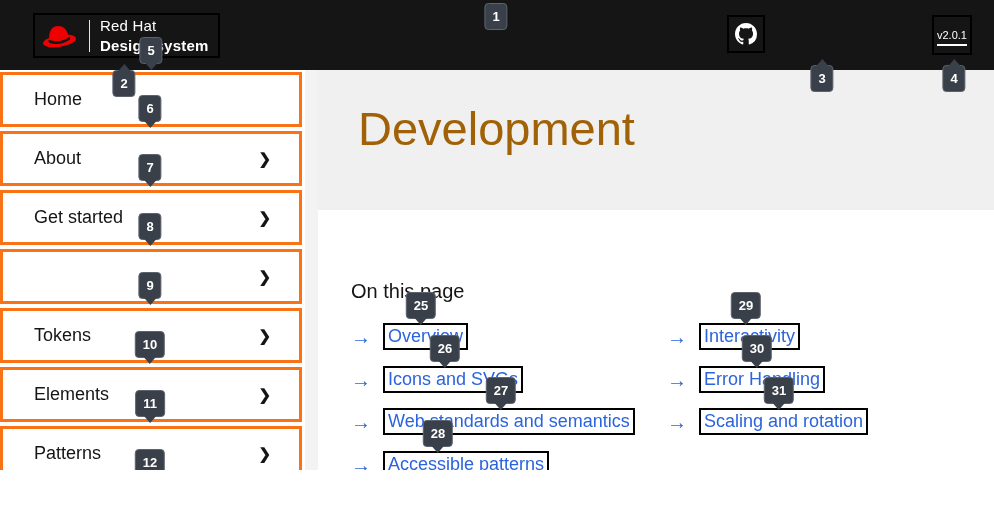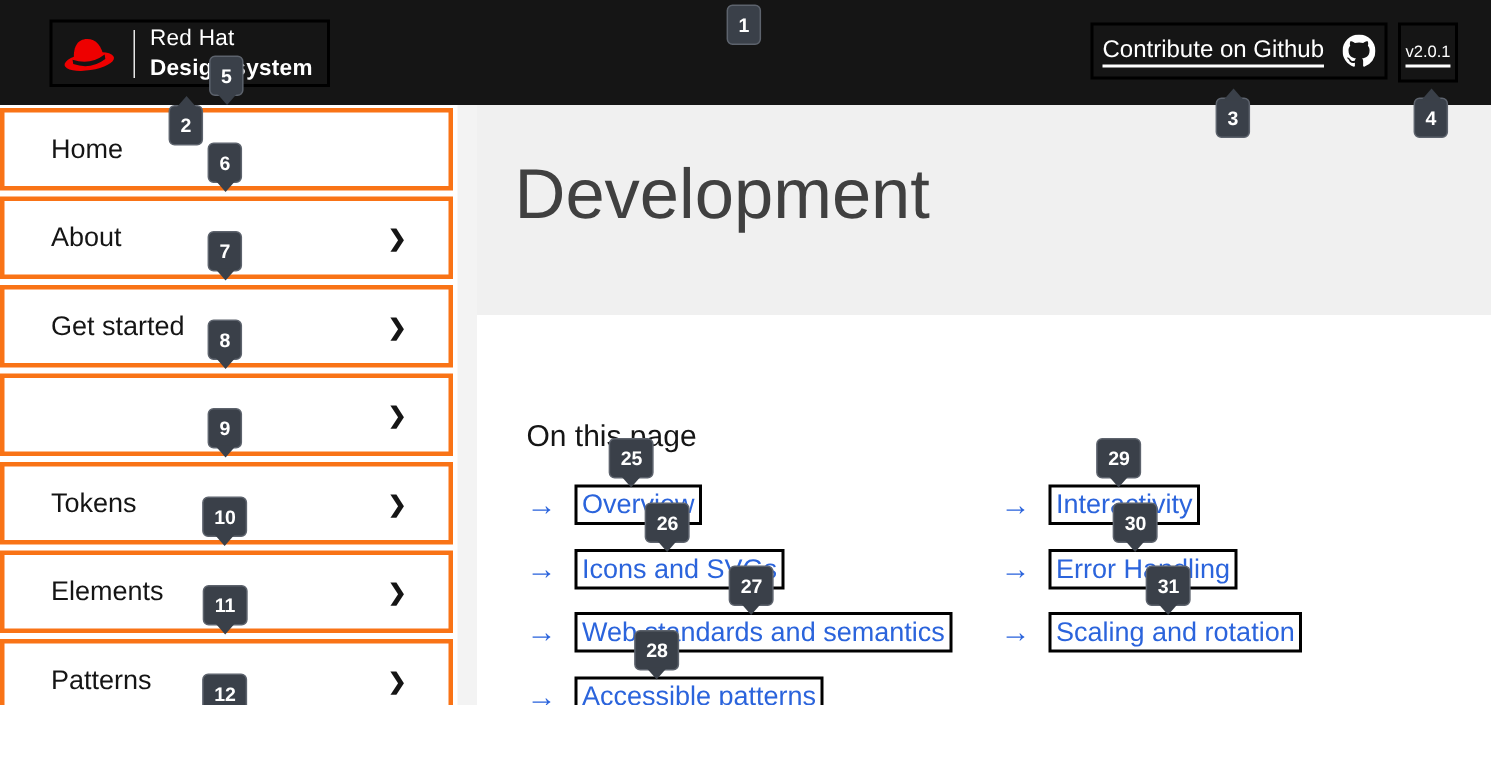--- a/index.html
+++ b/index.html
@@ -20,21 +20,21 @@
   #version { position:absolute; left:932px; top:15px; height:40px; display:flex; align-items:center; padding:0 3px; color:#fff; font-size:11px; cursor:pointer; text-decoration:none; }
 
   
   .sb-item { position:absolute; left:0; width:302px; height:55px; background:#fff; border:3px solid #f97316; display:flex; align-items:center; cursor:pointer; }
   .sb-label { margin-left:31px; font-size:18px; color:#151515; }
   .chev { position:absolute; right:28px; top:50%; transform:translateY(-50%); font-size:15px; font-weight:700; color:#151515; }
   #strip { position:absolute; left:305px; top:70px; width:13px; height:435px; background:#f3f3f3; }
 
   
   #hero { position:absolute; left:318px; top:70px; width:676px; height:140px; background:#f0f0f0; }
-  #page-title { position:absolute; left:25px; top:33px; font-size:47px; font-weight:300; color:#404040; letter-spacing:0; line-height:1.1; }
+  #page-title { position:absolute; left:40px; top:33px; font-size:47px; font-weight:300; color:#a16207; letter-spacing:0; line-height:1.1; }
   #toc-heading { position:absolute; left:351px; top:280px; font-size:20px; font-weight:500; color:#151515; }
   .toc-row { position:absolute; display:flex; align-items:center; gap:12px; height:27px; }
   .toc-arrow { color:#2b64dc; font-size:20px; font-weight:700; line-height:1; width:20px; }
   .toc-link { display:inline-block; border:2px solid #000; padding:0 3px; font-size:18px; line-height:23px; color:#2b64dc; cursor:pointer; text-decoration:none; white-space:nowrap; }
 
   
   .badge { position:absolute; transform:translateX(-50%); z-index:50; background:#3a4049; border:1px solid #5d636d; border-radius:4px; color:#fff; font-size:13px; font-weight:700; line-height:1; padding:6px 7px; min-width:11px; text-align:center; }
   .badge.down::after { content:""; position:absolute; top:100%; left:50%; transform:translateX(-50%); margin-top:-1px; border:7px solid transparent; border-bottom:0; border-top:8px solid #3a4049; }
   .badge.up::before  { content:""; position:absolute; bottom:100%; left:50%; transform:translateX(-50%); margin-bottom:-1px; border:7px solid transparent; border-top:0; border-bottom:8px solid #3a4049; }
 </style>
@@ -53,21 +53,20 @@
         </g>
       </svg>
       <span class="logo-divider"></span>
       <span class="logo-text">
         <span class="l1">Red Hat</span>
         <span class="l2">Design system</span>
       </span>
     </a>
 
     <a id="contribute" class="abox">
-      <span class="u">Contribute on Github</span>
       <svg width="22" height="22" viewBox="0 0 16 16" fill="#ffffff">
         <path d="M8 0C3.58 0 0 3.58 0 8c0 3.54 2.29 6.53 5.47 7.59.4.07.55-.17.55-.38 0-.19-.01-.82-.01-1.49-2.01.37-2.53-.49-2.69-.94-.09-.23-.48-.94-.82-1.13-.28-.15-.68-.52-.01-.53.63-.01 1.08.58 1.23.82.72 1.21 1.87.87 2.33.66.07-.52.28-.87.51-1.07-1.78-.2-3.64-.89-3.64-3.95 0-.87.31-1.59.82-2.15-.08-.2-.36-1.02.08-2.12 0 0 .67-.21 2.2.82.64-.18 1.32-.27 2-.27s1.36.09 2 .27c1.53-1.04 2.2-.82 2.2-.82.44 1.1.16 1.92.08 2.12.51.56.82 1.27.82 2.15 0 3.07-1.87 3.75-3.65 3.95.29.25.54.73.54 1.48 0 1.07-.01 1.93-.01 2.2 0 .21.15.46.55.38A8.01 8.01 0 0 0 16 8c0-4.42-3.58-8-8-8z"></path>
       </svg>
     </a>
 
     <a id="version" class="abox">
       <span class="u">v2.0.1</span>
     </a>
   </header>
 

